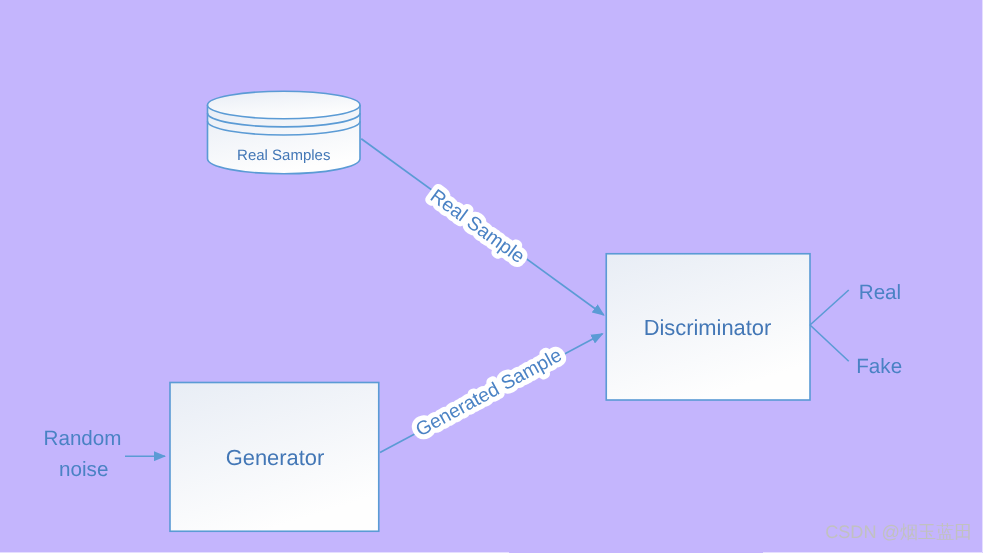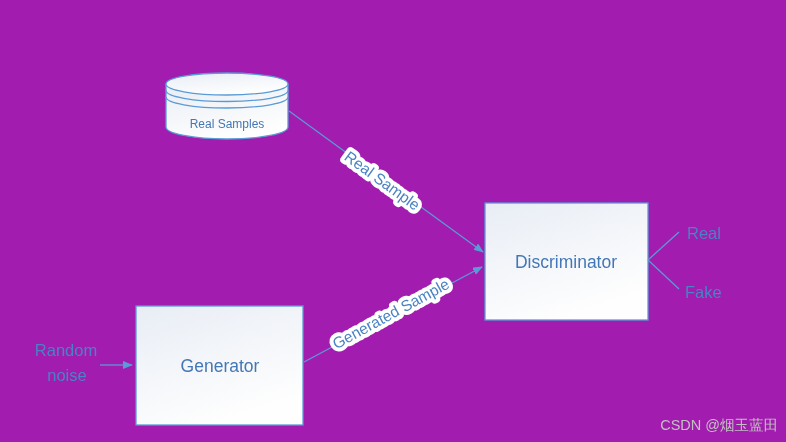--- a/index.html
+++ b/index.html
@@ -4,21 +4,21 @@
 <style>
   html, body {
     margin: 0;
     padding: 0;
     background: #ffffff;
   }
   .canvas {
     position: relative;
     width: 786px;
     height: 442px;
-    background: #a21caf;
+    background: #c4b5fd;
     font-family: "Liberation Sans", sans-serif;
     overflow: hidden;
   }
   svg { display: block; }
   .shape {
     fill: url(#boxGrad);
     stroke: #5B9BD5;
     stroke-width: 1.3;
   }
   .stroke-only {

